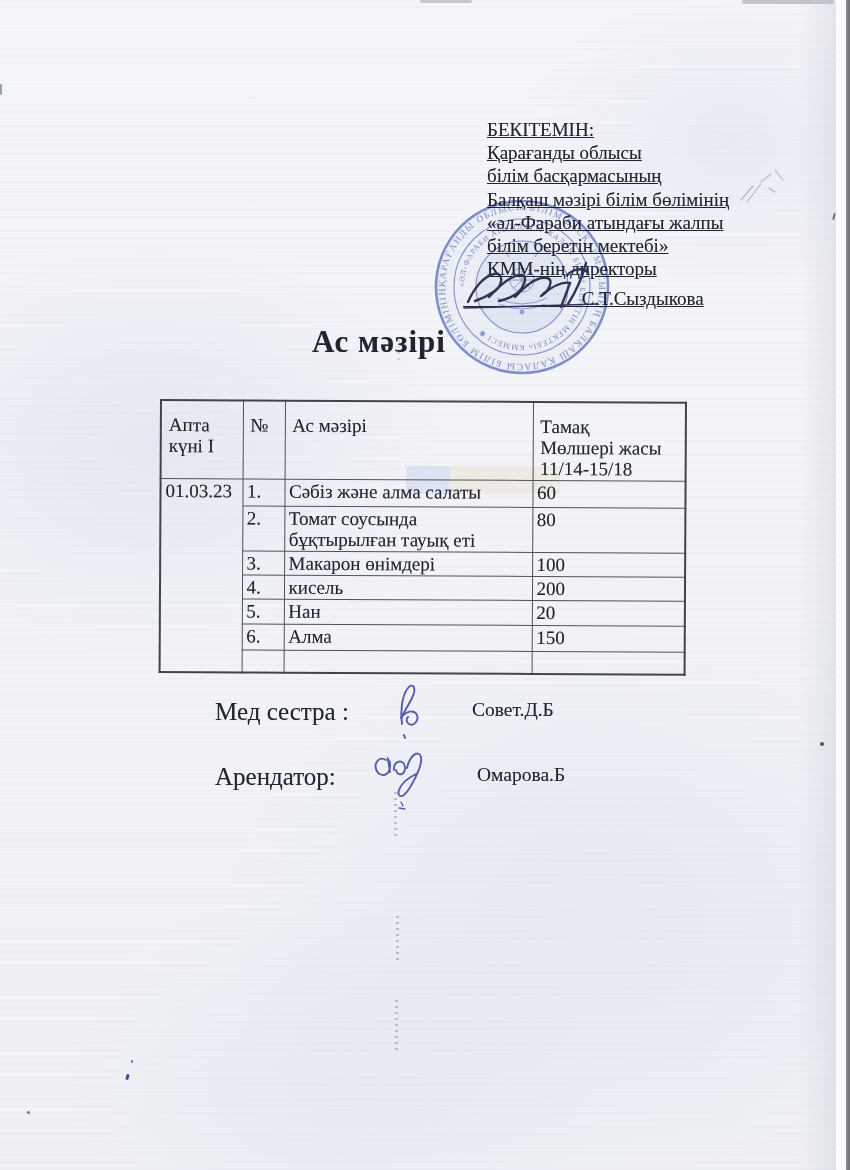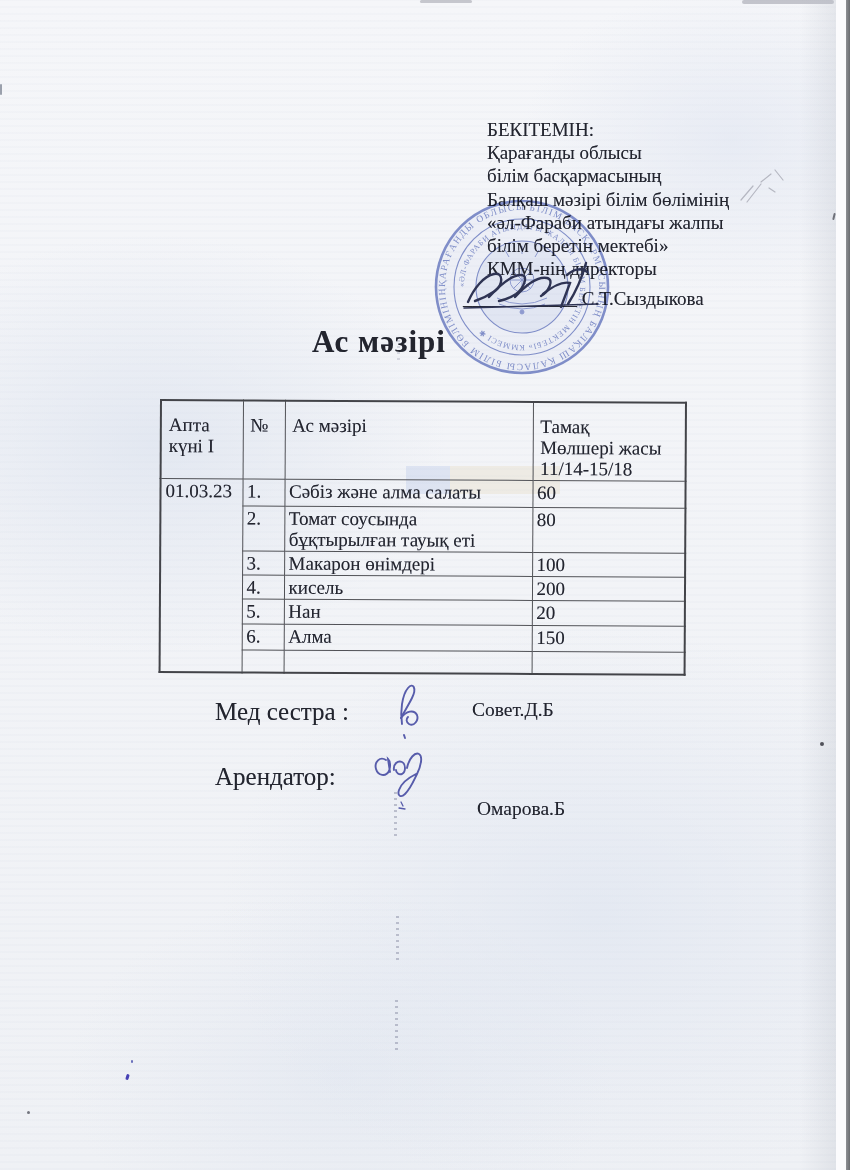--- a/index.html
+++ b/index.html
@@ -13,21 +13,21 @@
     background:
       radial-gradient(420px 300px at 18% 38%, rgba(214,222,236,.55), transparent 70%),
       radial-gradient(520px 400px at 70% 78%, rgba(216,224,238,.50), transparent 72%),
       radial-gradient(300px 220px at 86% 12%, rgba(221,227,240,.55), transparent 70%),
       radial-gradient(380px 260px at 40% 92%, rgba(219,226,238,.45), transparent 72%),
       repeating-linear-gradient(0deg, rgba(175,185,205,.05) 0 2px, transparent 2px 7px),
       linear-gradient(#f5f6f9, #eff1f5);
   }
   .txt{color:#23252e;text-shadow:0 0 .5px rgba(40,45,80,.38);}
   
-  .approval{position:absolute;left:487px;top:118px;width:330px;font-size:19px;line-height:23.2px;}
+  .approval{position:absolute;left:487px;top:118px;width:330px;font-size:19px;line-height:23.2px;text-decoration:underline;}
   .approval .line{white-space:nowrap;}
   .sig-name-line{margin-top:7px;margin-left:-24px;white-space:nowrap;}
   .underscores{letter-spacing:0;}
   
   .doc-title{position:absolute;left:312px;top:324px;font-size:31px;font-weight:bold;letter-spacing:1px;}
   
   .table-wrap{position:absolute;left:160px;top:399px;transform:rotate(.3deg);transform-origin:0 0;}
   table.menu{border-collapse:collapse;table-layout:fixed;width:525px;font-size:19px;line-height:21px;}
   table.menu td,table.menu th{border:1px solid #515257;vertical-align:top;padding:1px 4px;font-weight:normal;text-align:left;}
   table.menu{border:2px solid #434449;}
@@ -183,21 +183,21 @@
 
   <div class="sig-label txt" style="left:215px;top:763px;">Арендатор:</div>
   <svg class="sigsvg" style="left:370px;top:750px;" width="60" height="60" viewBox="0 0 60 60">
     <g fill="none" stroke="#575cab" stroke-width="1.9" stroke-linecap="round">
       <path d="M16 10 C10 6 4 12 6 19 C8 26 16 27 19 21 C21 16 20 11 18 9 L20 22"></path>
       <path d="M24 20 C23 14 28 10 32 12 C36 14 36 22 32 24 C29 25 26 23 26 20"></path>
       <path d="M37 18 C39 8 45 2 49 4 C53 6 51 16 47 24 C44 30 41 38 35 44 C31 48 27 46 29 40 C31 34 38 28 46 24"></path>
       <path d="M31 52 l2 4 M29 58 l6 1" stroke-width="1.3"></path>
     </g>
   </svg>
-  <div class="sig-name txt" style="left:477px;top:798px;">Омарова.Б</div>
+  <div class="sig-name txt" style="left:477px;top:764px;">Омарова.Б</div>
 
   <svg class="pencil" style="left:733px;top:158px;" width="60" height="50" viewBox="0 0 60 50">
     <g fill="none" stroke="#8a8b98" stroke-width="1.2" stroke-linecap="round">
       <path d="M8 42 L20 28 M14 44 L28 26 M28 24 L38 16 M42 12 L50 22 M36 30 l6 4"></path>
     </g>
   </svg>
   <div class="speck" style="left:833px;top:213px;width:2px;height:7px;background:#55565e;transform:rotate(14deg);"></div>
   <div class="speck" style="left:820px;top:742px;width:4px;height:4px;background:#3b3b44;"></div>
   <div class="speck" style="left:126px;top:1074px;width:3px;height:6px;background:#4641b5;transform:rotate(18deg);"></div>
   <div class="speck" style="left:131px;top:1060px;width:2px;height:3px;background:#6a6fbb;"></div>

